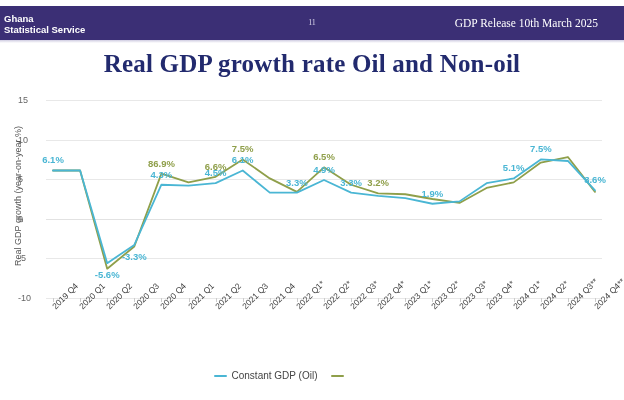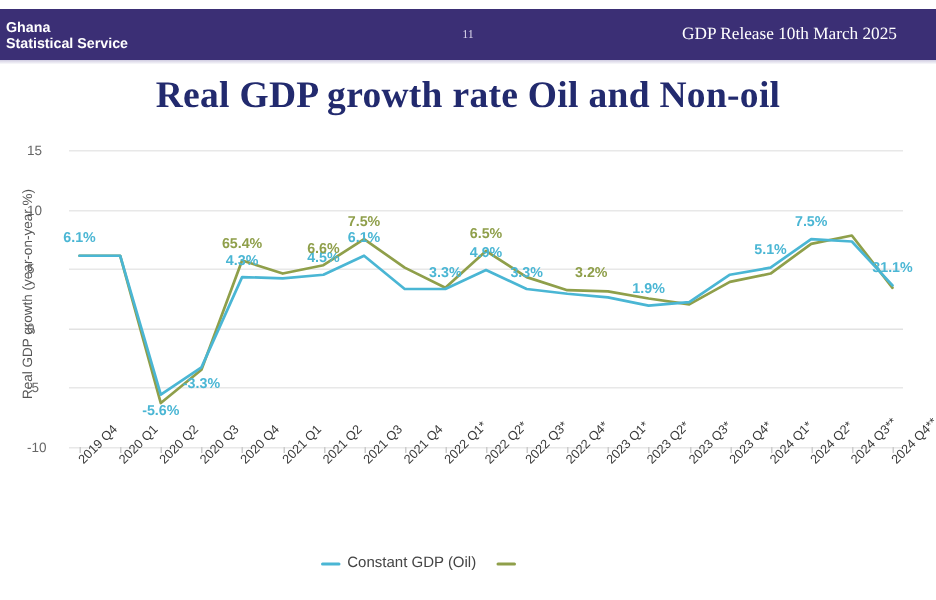--- a/index.html
+++ b/index.html
@@ -90,26 +90,26 @@
       <div class="pt-label oil" style="left: 88.3px; top: 155.936px; color: rgb(74, 182, 212);">-3.3%</div>
       <div class="pt-label oil" style="left: 115.4px; top: 73.744px; color: rgb(74, 182, 212);">4.3%</div>
       <div class="pt-label oil" style="left: 169.6px; top: 72.16px; color: rgb(74, 182, 212);">4.5%</div>
       <div class="pt-label oil" style="left: 196.7px; top: 59.488px; color: rgb(74, 182, 212);">6.1%</div>
       <div class="pt-label oil" style="left: 250.9px; top: 81.664px; color: rgb(74, 182, 212);">3.3%</div>
       <div class="pt-label oil" style="left: 278px; top: 68.992px; color: rgb(74, 182, 212);">4.9%</div>
       <div class="pt-label oil" style="left: 305.1px; top: 81.664px; color: rgb(74, 182, 212);">3.3%</div>
       <div class="pt-label oil" style="left: 386.4px; top: 92.752px; color: rgb(74, 182, 212);">1.9%</div>
       <div class="pt-label oil" style="left: 467.7px; top: 67.408px; color: rgb(74, 182, 212);">5.1%</div>
       <div class="pt-label oil" style="left: 494.8px; top: 48.4px; color: rgb(74, 182, 212);">7.5%</div>
-      <div class="pt-label oil" style="left: 549px; top: 79.288px; color: rgb(74, 182, 212);">31.1%</div>
-      <div class="pt-label nonoil" style="left: 115.4px; top: 62.656px; color: rgb(143, 159, 74);">65.4%</div>
+      <div class="pt-label oil" style="left: 549px; top: 79.288px; color: rgb(74, 182, 212);">3.6%</div>
+      <div class="pt-label nonoil" style="left: 115.4px; top: 62.656px; color: rgb(143, 159, 74);">86.9%</div>
       <div class="pt-label nonoil" style="left: 169.6px; top: 65.824px; color: rgb(143, 159, 74);">6.6%</div>
       <div class="pt-label nonoil" style="left: 196.7px; top: 48.4px; color: rgb(143, 159, 74);">7.5%</div>
       <div class="pt-label nonoil" style="left: 278px; top: 56.32px; color: rgb(143, 159, 74);">6.5%</div>
-      <div class="pt-label nonoil" style="left: 332.2px; top: 82.456px; color: rgb(143, 159, 74); margin-left: 16px;">3.2%</div>
+      <div class="pt-label nonoil" style="left: 332.2px; top: 82.456px; color: rgb(143, 159, 74);">3.2%</div>
     </div>
 </div>
 
 <div id="x-axis-ticks">
     <i style="left: 7px;"></i>
     <i style="left: 34.1px;"></i>
     <i style="left: 61.2px;"></i>
     <i style="left: 88.3px;"></i>
     <i style="left: 115.4px;"></i>
     <i style="left: 142.5px;"></i>

